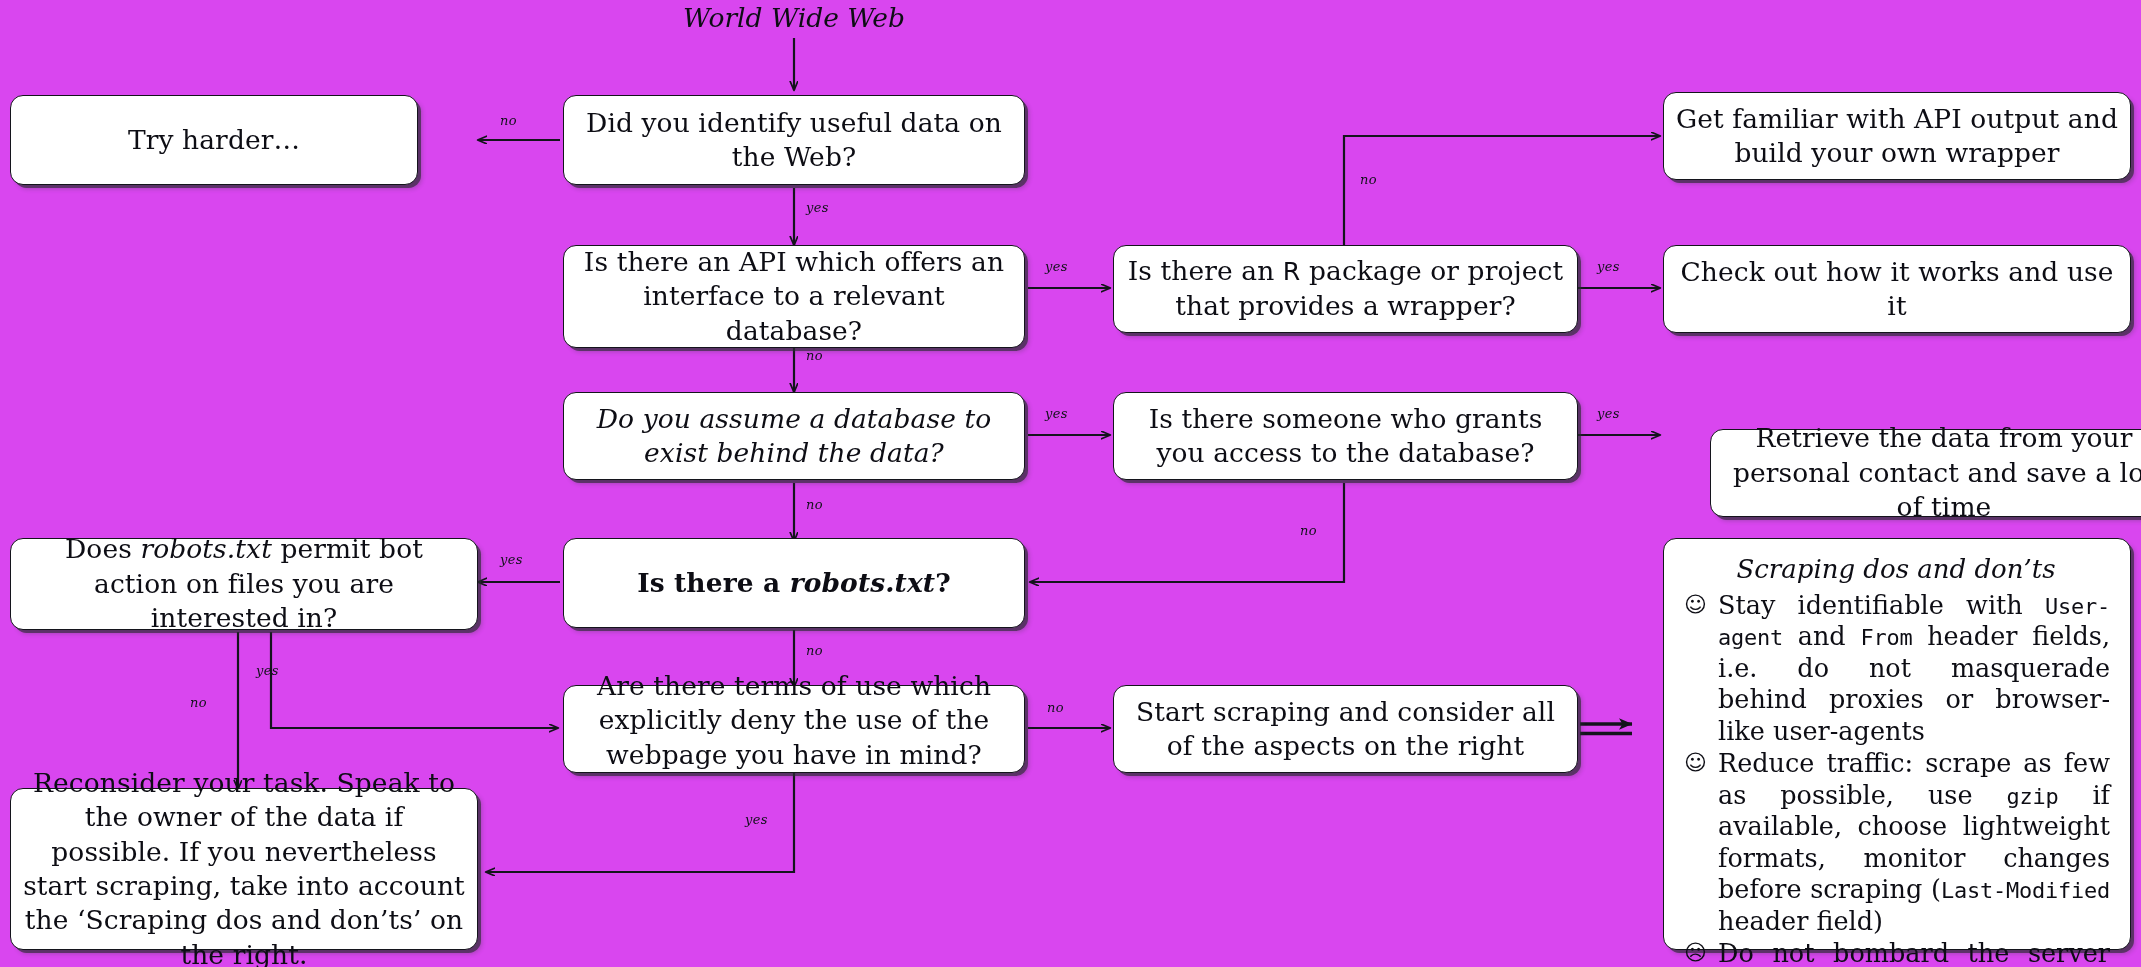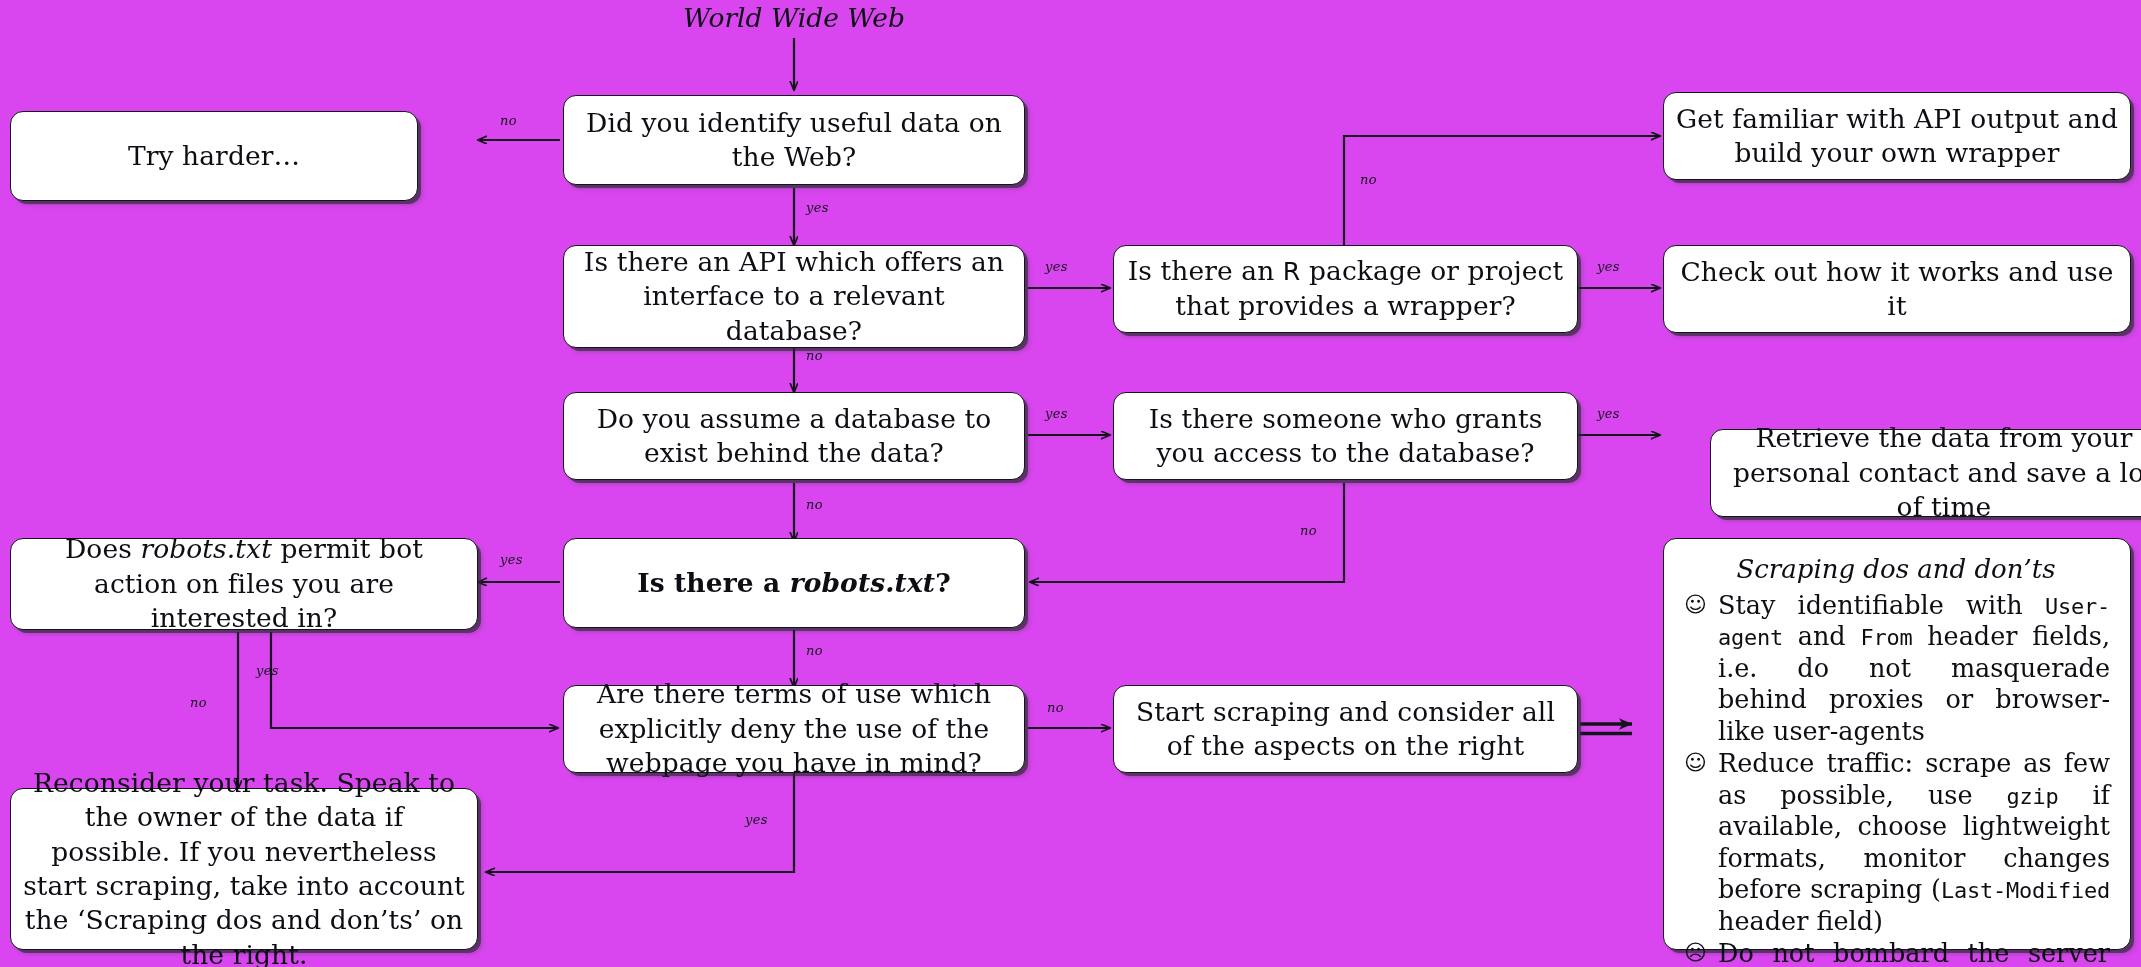--- a/index.html
+++ b/index.html
@@ -159,21 +159,21 @@
     </g>
 
     <g fill="none" stroke="#14141c" stroke-width="3.4">
       <path d="M1580,724 L1632,724" marker-end="url(#ahbig)"></path>
       <path d="M1580,733.5 L1632,733.5"></path>
     </g>
   </svg>
 
   <div class="title-node" style="left:594px;top:2px;width:400px;">World Wide Web</div>
 
-  <div class="node" style="left:10px;top:95px;width:408px;height:90px;margin-top:16px;">
+  <div class="node" style="left:10px;top:95px;width:408px;height:90px;">
     <span class="txt">Try harder…</span>
   </div>
 
   <div class="node" style="left:563px;top:95px;width:462px;height:90px;">
     <span class="txt">Did you identify useful data on the Web?</span>
   </div>
 
   <div class="node" style="left:563px;top:245px;width:462px;height:103px;">
     <span class="txt">Is there an API which offers an interface to a relevant database?</span>
   </div>
@@ -183,41 +183,41 @@
   </div>
 
   <div class="node" style="left:1663px;top:92px;width:468px;height:88px;">
     <span class="txt">Get familiar with API output and build your own wrapper</span>
   </div>
 
   <div class="node" style="left:1663px;top:245px;width:468px;height:88px;">
     <span class="txt">Check out how it works and use it</span>
   </div>
 
-  <div class="node" style="left:563px;top:392px;width:462px;height:88px;">
+  <div class="node" style="left:563px;top:392px;width:462px;height:88px;font-style:italic;">
     <span class="txt">Do you assume a database to exist behind the data?</span>
   </div>
 
   <div class="node" style="left:1113px;top:392px;width:465px;height:88px;">
     <span class="txt">Is there someone who grants you access to the database?</span>
   </div>
 
   <div class="node" style="left:1710px;top:392px;width:468px;height:88px;margin-top:37px;">
     <span class="txt">Retrieve the data from your personal contact and save a lot of time</span>
   </div>
 
   <div class="node" style="left:10px;top:538px;width:468px;height:92px;">
     <span class="txt">Does <i class="it">robots.txt</i> permit bot action on files you are interested in?</span>
   </div>
 
   <div class="node" style="left:563px;top:538px;width:462px;height:90px;font-weight:bold;">
     <span class="txt">Is there a <i class="it">robots.txt</i>?</span>
   </div>
 
-  <div class="node" style="left:563px;top:685px;width:462px;height:88px;">
+  <div class="node" style="left:563px;top:685px;width:462px;height:88px;align-items:flex-end;">
     <span class="txt">Are there terms of use which explicitly deny the use of the webpage you have in mind?</span>
   </div>
 
   <div class="node" style="left:1113px;top:685px;width:465px;height:88px;">
     <span class="txt">Start scraping and consider all of the aspects on the right</span>
   </div>
 
   <div class="node" style="left:10px;top:788px;width:468px;height:162px;">
     <span class="txt">Reconsider your task. Speak to the owner of the data if possible. If you nevertheless start scraping, take into account the ‘Scraping dos and don’ts’ on the right.</span>
   </div>

